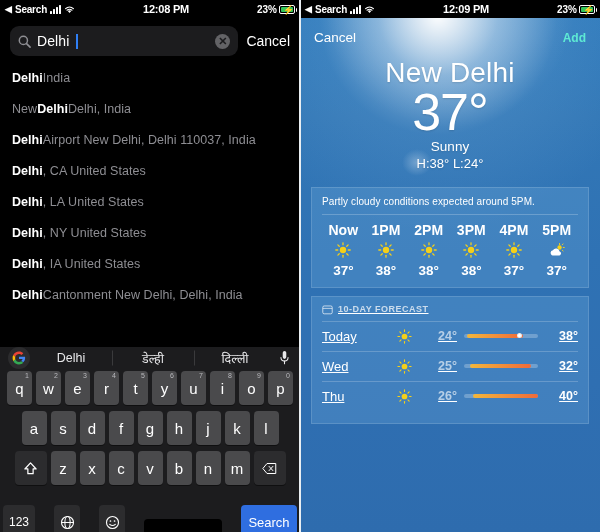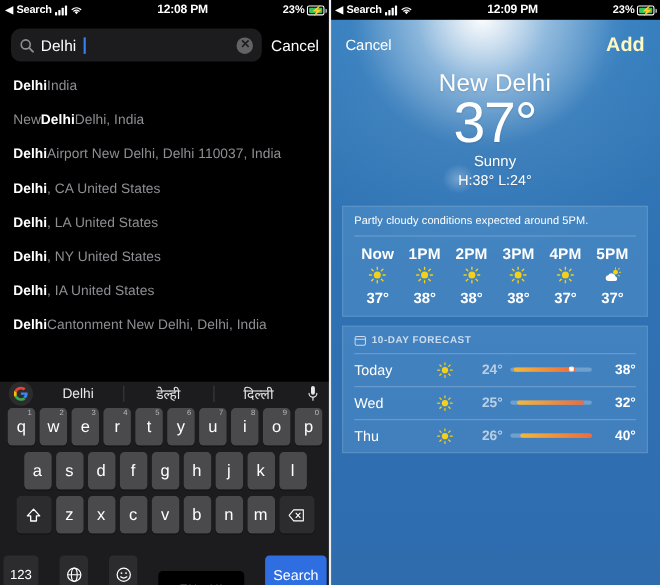--- a/index.html
+++ b/index.html
@@ -129,45 +129,45 @@
   }
   .wx-sheet {
     position:absolute; left:0; right:0; top:18px; bottom:0;
     border-radius:10px 10px 0 0; overflow:hidden;
   }
   .wx-top {
     position:relative; display:flex; align-items:center;
     justify-content:space-between; padding:12px 14px 0 14px;
   }
   .wx-cancel { color:#fff; font-size:13.5px; }
-  .wx-add { color:#fef9c3; font-size:18px; font-weight:bold; }
+  .wx-add { color:#5eead4; font-size:12px; font-weight:bold; }
 
   .wx-hero { text-align:center; color:#fff; margin-top:12px; text-shadow:0 1px 2px rgba(0,0,0,0.13); }
-  .wx-city { font-size:22px; font-weight:300; letter-spacing:0.2px; }
+  .wx-city { font-size:28px; font-weight:300; letter-spacing:0.2px; }
   .wx-temp { font-size:52px; font-weight:200; line-height:0.98; letter-spacing:-1px; margin-top:-2px; }
   .wx-cond { font-size:13.5px; font-weight:400; margin-top:1px; }
   .wx-hl { font-size:13px; font-weight:400; margin-top:2px; }
 
   .card {
     margin:0 11px 8px 11px; border-radius:0;
     background:rgba(110,170,220,0.30);
     border:1px solid rgba(255,255,255,0.14);
     color:#fff;
   }
   .card-hourly { margin-top:16px; padding:8px 10px 9px 10px; }
   .hr-note { font-size:10px; font-weight:500; padding-bottom:7px; letter-spacing:0.1px; }
   .hr-sep { height:1px; background:rgba(255,255,255,0.22); margin-bottom:7px; }
   .hr-cols { display:flex; }
   .hr-col { flex:1; display:flex; flex-direction:column; align-items:center; gap:4px; }
   .hr-time { font-size:14px; font-weight:bold; letter-spacing:0.1px; }
   .hr-temp { font-size:13.5px; font-weight:bold; }
   .hr-icon { height:17px; display:flex; align-items:center; justify-content:center; }
   .hr-icon svg { width:16px; height:16px; }
 
-  .card-tenday { padding:7px 10px 0 10px; }
+  .card-tenday { padding:7px 10px 12px 10px;text-decoration:underline; }
   .td-head { display:flex; align-items:center; gap:5px; font-size:9px; font-weight:bold; letter-spacing:0.5px; color:rgba(255,255,255,0.72); padding-bottom:6px; }
   .td-head svg { width:11px; height:11px; }
   .td-row { display:flex; align-items:center; height:30px; border-top:1px solid rgba(255,255,255,0.20); }
   .td-day { width:62px; font-size:13px; font-weight:500; }
   .td-ico { width:40px; display:flex; justify-content:center; }
   .td-ico svg { width:15px; height:15px; }
   .td-lo { width:33px; text-align:right; font-size:12.5px; font-weight:bold; color:rgba(255,255,255,0.62); }
   .td-bar {
     flex:1; height:4px; margin:0 7px; border-radius:2px;
     background:rgba(255,255,255,0.25); position:relative;

